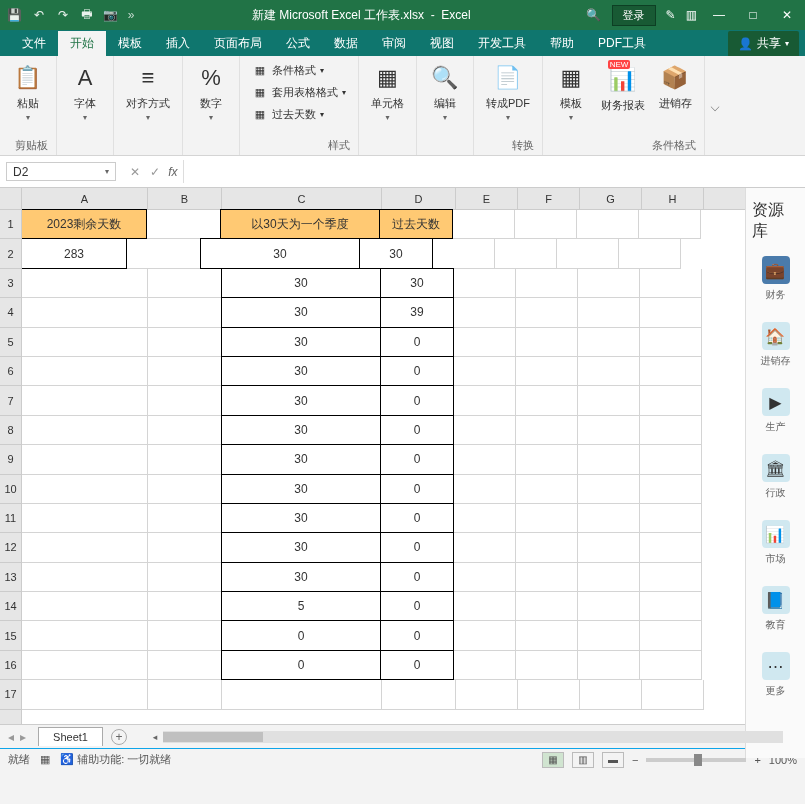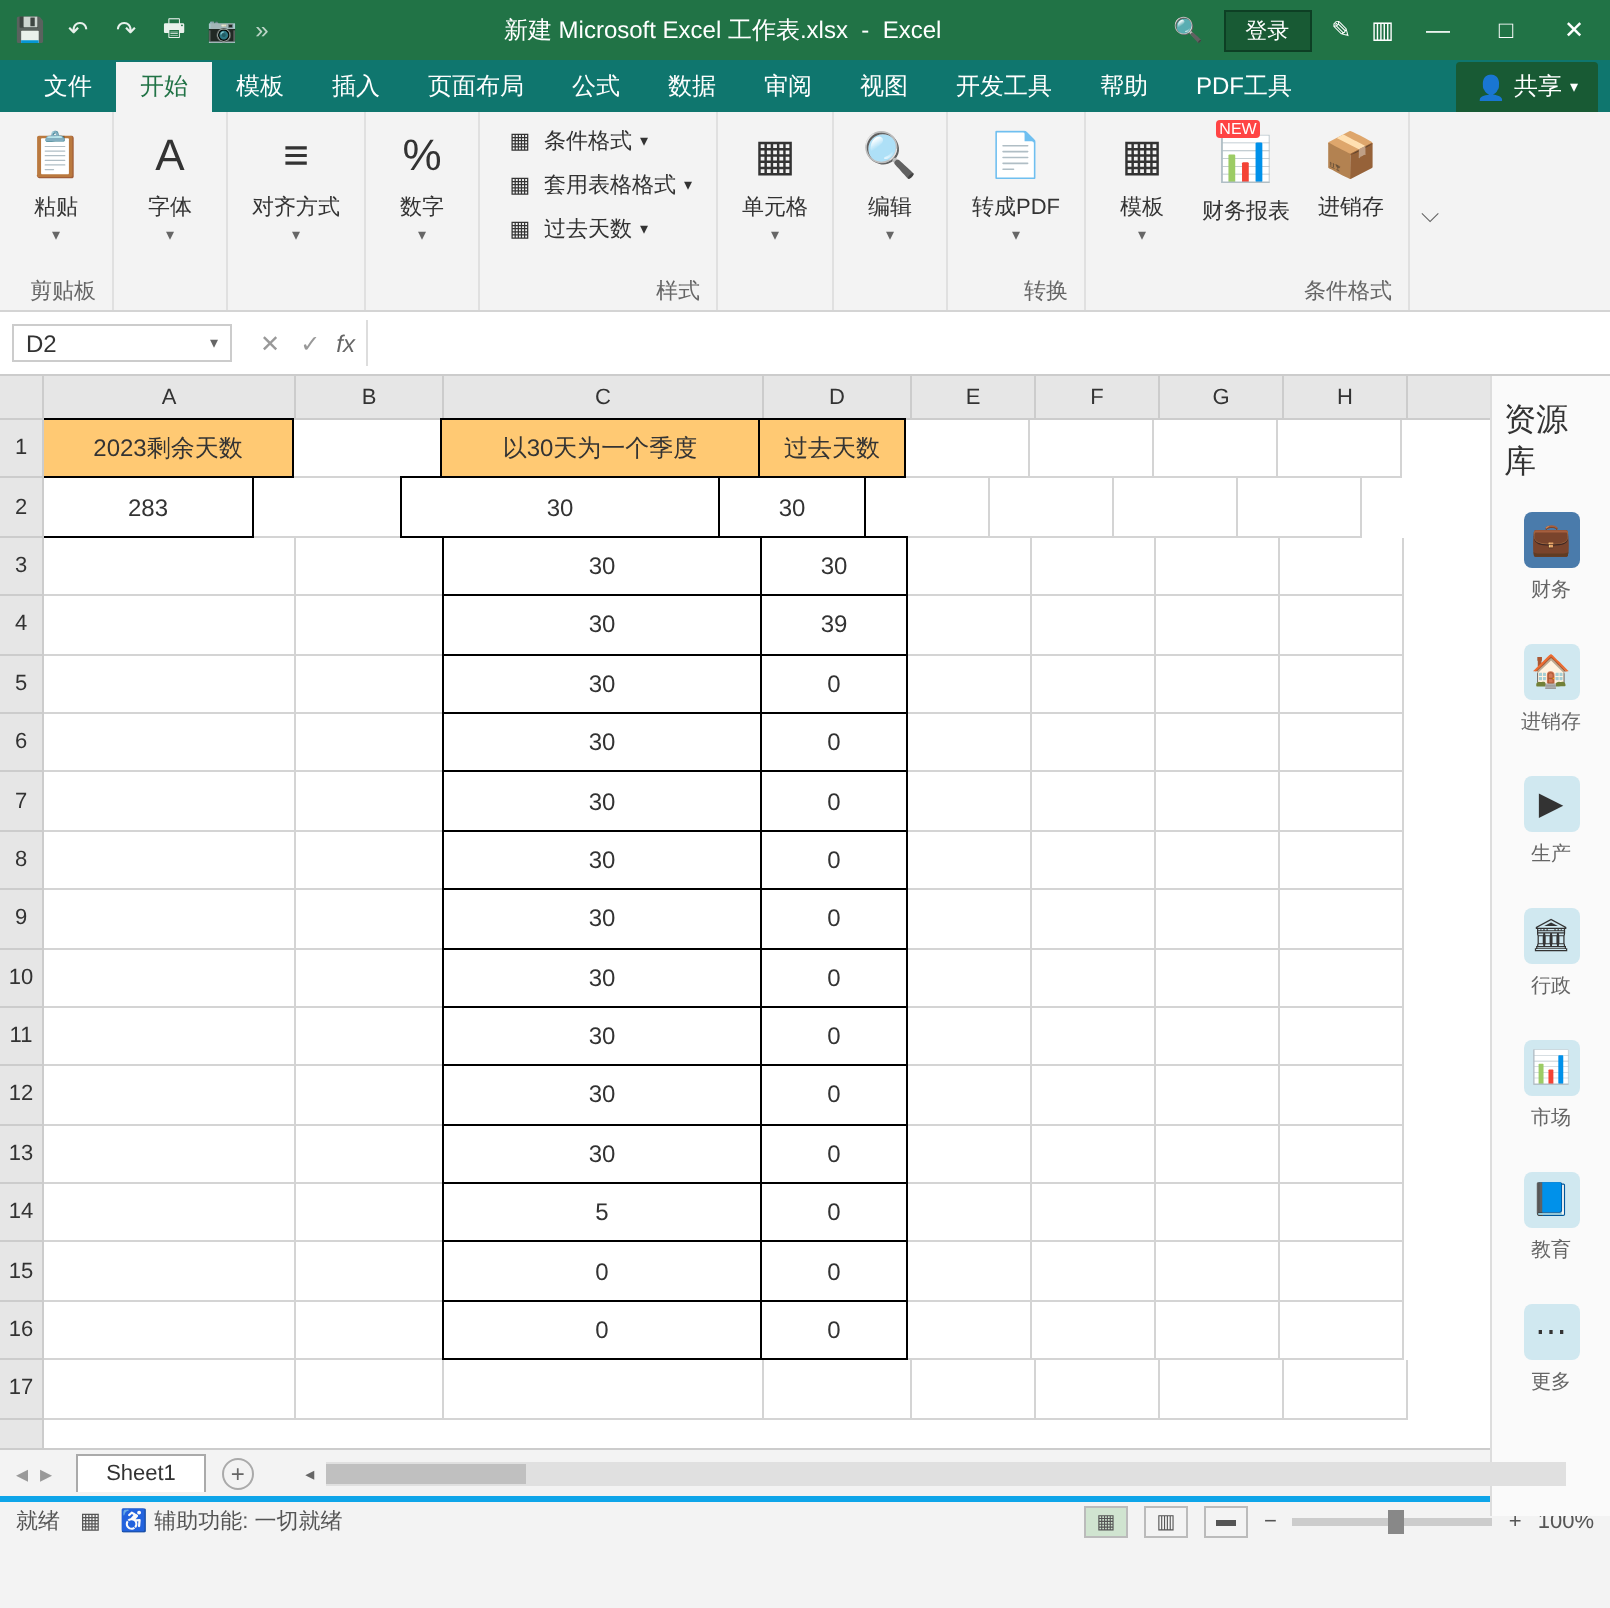--- a/index.html
+++ b/index.html
@@ -74,21 +74,21 @@
 .sheetbar .navbtns { display: flex; gap: 2px; color: #999; }
 .sheetbar .navbtns span { padding: 0 2px; }
 .sheetbar .sheettab { background: #fff; border: 1px solid #aaa; border-bottom: none; padding: 3px 14px; font-size: 11px; margin-left: 10px; }
 .sheetbar .addsheet { margin-left: 8px; width: 16px; height: 16px; border: 1px solid #aaa; border-radius: 50%; display: flex; align-items: center; justify-content: center; font-size: 12px; color: #666; }
 .sheetbar .hscroll { flex: 1; margin-left: 20px; display: flex; align-items: center; }
 .sheetbar .hscroll .harr { width: 16px; text-align: center; font-size: 9px; color: #666; }
 .sheetbar .htrack { flex: 1; height: 12px; background: #e0e0e0; position: relative; }
 .sheetbar .hthumb { position: absolute; left: 0; width: 100px; top: 1px; bottom: 1px; background: #c0c0c0; }
 
 
-.statusbar { height: 22px; background: #f3f3f3; border-top: 3px solid #0ea5e9; display: flex; align-items: center; padding: 0 8px; font-size: 11px; color: #555; }
+.statusbar { height: 22px; background: #f3f3f3; border-top: 1px solid #0ea5e9; display: flex; align-items: center; padding: 0 8px; font-size: 11px; color: #555; }
 .statusbar .sbleft { display: flex; gap: 10px; align-items: center; }
 .statusbar .sbright { margin-left: auto; display: flex; align-items: center; gap: 8px; }
 .statusbar .viewbtn { width: 22px; height: 16px; border: 1px solid #bbb; display: flex; align-items: center; justify-content: center; font-size: 10px; }
 .statusbar .viewbtn.active { background: #d0e4d0; }
 .statusbar .slider { width: 100px; height: 4px; background: #ccc; position: relative; }
 .statusbar .slider .sthumb { position: absolute; left: 48px; top: -4px; width: 8px; height: 12px; background: #888; }
 
 .colA { width: 126px; } .colB { width: 74px; } .colC { width: 160px; } .colD { width: 74px; }
 .colE, .colF, .colG, .colH { width: 62px; }
 </style>

